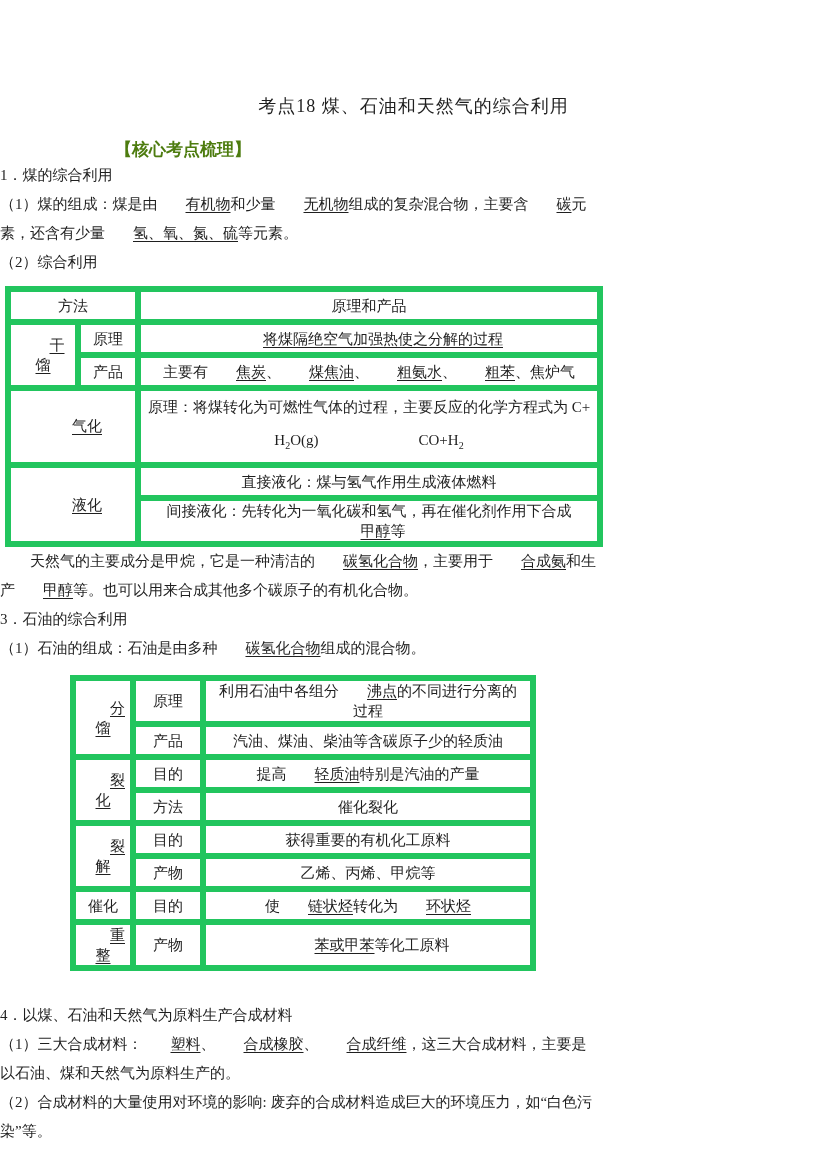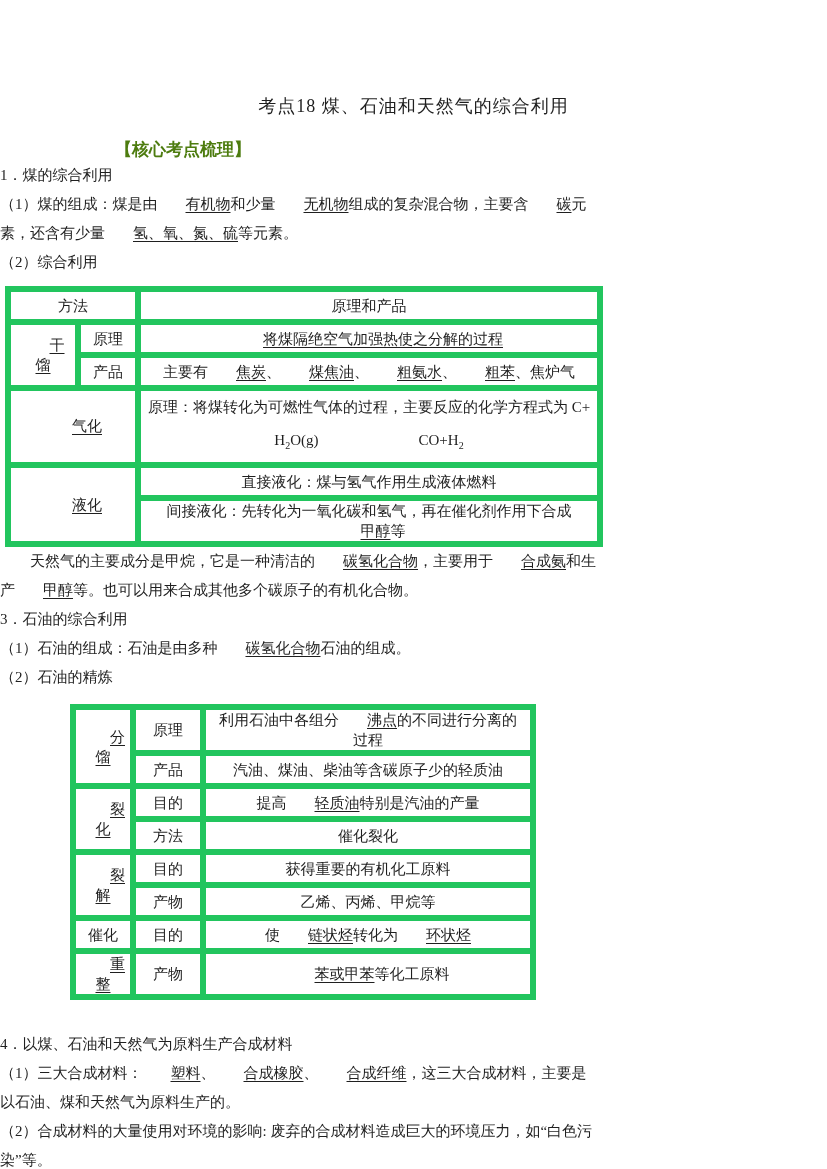--- a/index.html
+++ b/index.html
@@ -98,22 +98,21 @@
       </tr>
       <tr>
         <td class="txt-l"><span>间接液化：先转化为一氧化碳和氢气，再在催化剂作用下合成</span><span class="u">甲醇</span><span>等</span></td>
       </tr>
     </tbody>
       </table>
 
     <p class="line indent2"><span>天然气的主要成分是甲烷，它是一种清洁的</span><span class="u">碳氢化合物</span><span>，主要用于</span><span class="u">合成氨</span><span>和生产</span><span class="u">甲醇</span><span>等。也可以用来合成其他多个碳原子的有机化合物。</span></p>
 
     <p class="line"><span>3．石油的综合利用</span></p>
-    <p class="line"><span>（1）石油的组成：石油是由多种</span><span class="u">碳氢化合物</span><span>石油的组成。</span></p>
-    <p class="line"><span>（2）石油的精炼</span></p>
+    <p class="line"><span>（1）石油的组成：石油是由多种</span><span class="u">碳氢化合物</span><span>组成的混合物。</span></p>
 
     <table class="t2">
       <colgroup>
           <col style="width:60px">
           <col style="width:70px">
           <col style="width:330px">
         </colgroup>
       <tbody>
           <tr>
         <td rowspan="2"><span class="u">分馏</span></td>

